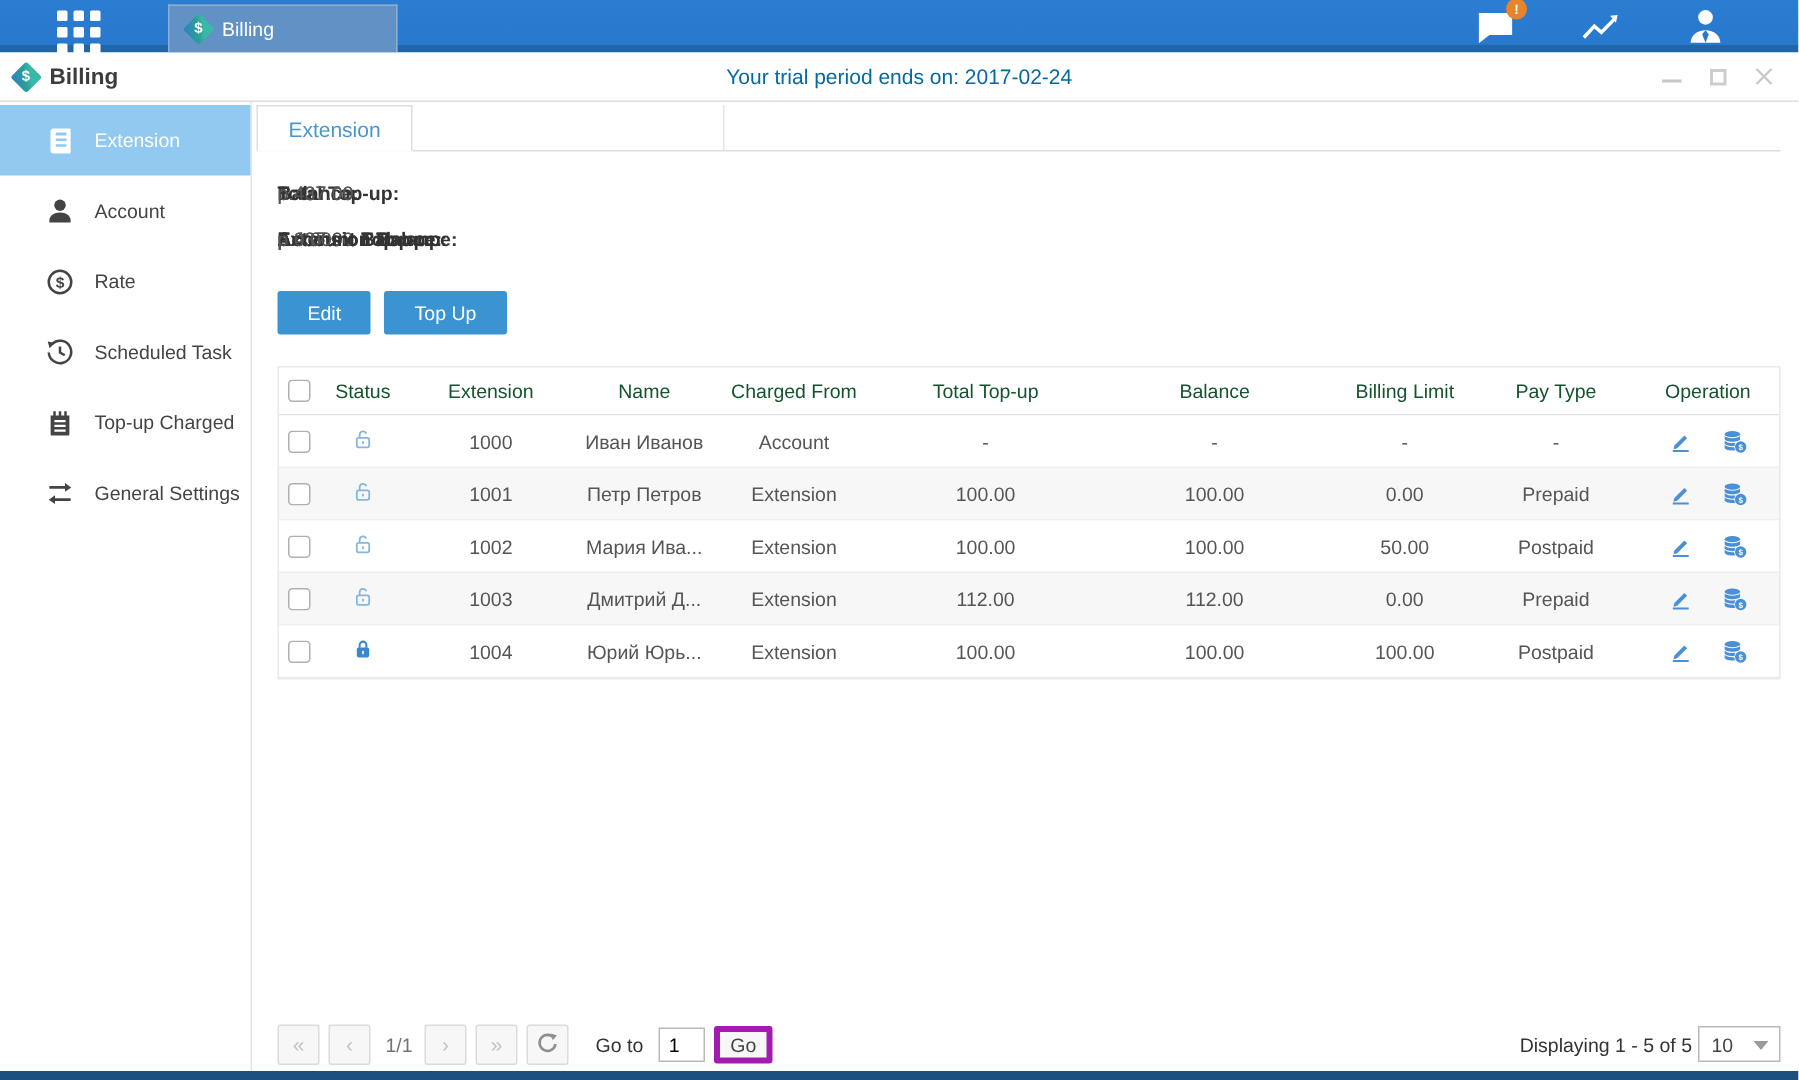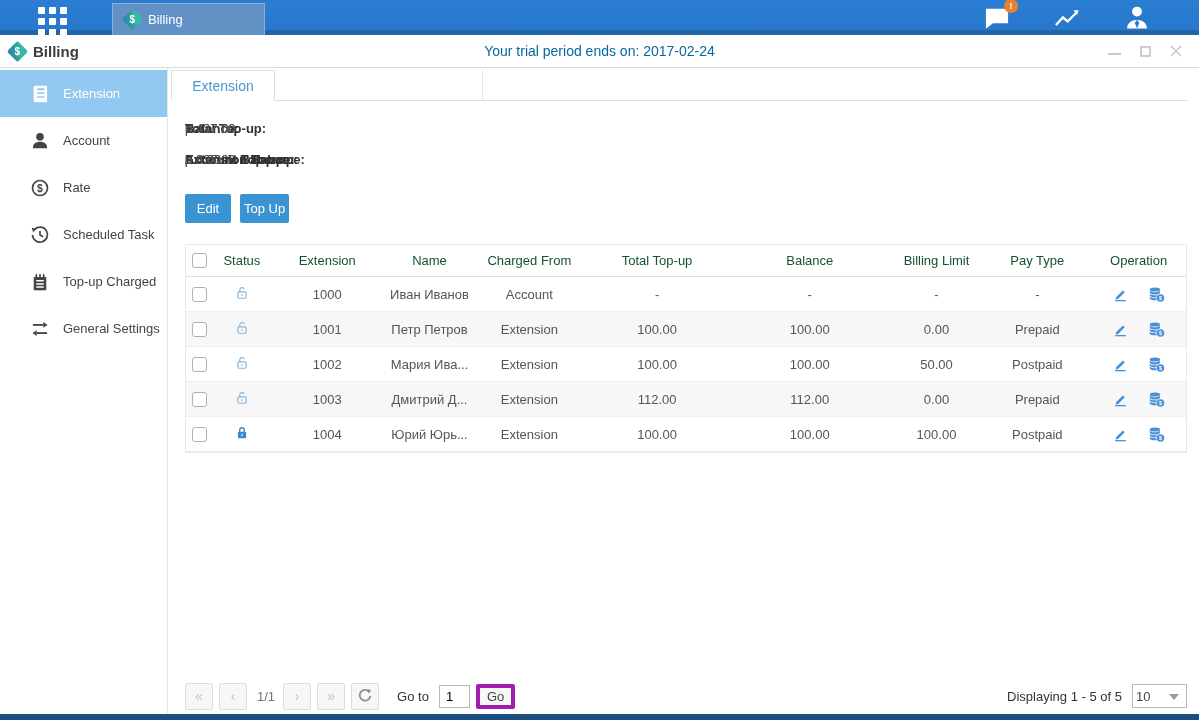--- a/index.html
+++ b/index.html
@@ -52,21 +52,21 @@
   .tab-spacer { width:208px; border-right:1px solid #e6e6e6; }
 
   
   .summary { margin:12px 0 0 14px; position:relative; width:1002px; height:62px; font-size:13px; }
   .srow { position:relative; height:31px; line-height:31px; }
   .srow b { position:absolute; color:#333; font-weight:bold; }
   .srow span { position:absolute; color:#555; }
 
   
   .btns { margin:19px 0 0 14px; display:flex; gap:9px; }
-  .btn-blue { min-width:46px; height:29px; padding:0 4px; background:#3b94d2; border:none; border-radius:2px;
+  .btn-blue { min-width:46px; height:29px; padding:0 20px; background:#3b94d2; border:none; border-radius:2px;
               color:#fff; font-size:13px; font-family:"Liberation Sans",sans-serif; cursor:pointer; }
 
   
   .table { margin:21px 0 0 14px; width:1002px; border:1px solid #e9e9e9; font-size:13px; color:#555; }
   .thead { display:flex; align-items:center; height:32px; border-bottom:1px solid #e0e0e0; color:#14532d; }
   .trow  { display:flex; align-items:center; height:35px; border-bottom:1px solid #efefef; background:#fff; }
   .trow.alt { background:#f7f7f7; }
   .cell { text-align:center; white-space:nowrap; overflow:hidden; }
   .c-check{ width:28px; display:flex; justify-content:center; }
   .c-status{ width:56px; display:flex; justify-content:center; align-items:center; }
@@ -80,23 +80,23 @@
   .pagination { position:absolute; left:17px; right:14px; bottom:4px; height:28px; display:flex; align-items:center; font-size:13px; color:#333; }
   .pg-btn { width:28px; height:27px; background:#f7f7f7; border:1px solid #dcdcdc; border-radius:2px;
             color:#c3c3c3; font-size:14px; display:flex; align-items:center; justify-content:center;
             margin-right:6px; cursor:pointer; }
   .pg-ind { margin:0 8px 0 4px; color:#737373; }
   .goto-label { margin:0 10px 0 12px; color:#333; }
   .goto-input { width:31px; height:23px; border:1px solid #b9b9b9; font-size:13px; padding-left:6px;
                 font-family:"Liberation Sans",sans-serif; }
   .go-btn { margin-left:6px; height:25px; padding:0 7px; background:#f7f7f7; border:4px solid #a21caf;
             border-radius:2px; font-size:13px; color:#444; cursor:pointer; font-family:"Liberation Sans",sans-serif; }
-  .pg-right { margin-left:auto; display:flex; align-items:center; gap:10px; }
+  .pg-right { margin-left:auto; display:flex; align-items:center; gap:4px; }
   .pagesize { width:55px; height:24px; border:1px solid #b9b9b9; background:#fff; display:flex;
-              align-items:center; padding-left:3px; position:relative; cursor:pointer; color:#444; }
+              align-items:center; padding-left:8px; position:relative; cursor:pointer; color:#444; }
   .caret { position:absolute; right:7px; top:9px; width:0; height:0;
            border-left:5px solid transparent; border-right:5px solid transparent; border-top:6px solid #9a9a9a; }
 
   .bottom-strip { position:absolute; left:0; bottom:0; width:100%; height:6px; background:#1b4f7f; }
 </style>
 </head>
 <body>
 
 <div class="topbar">
   <div class="grid-icon">

